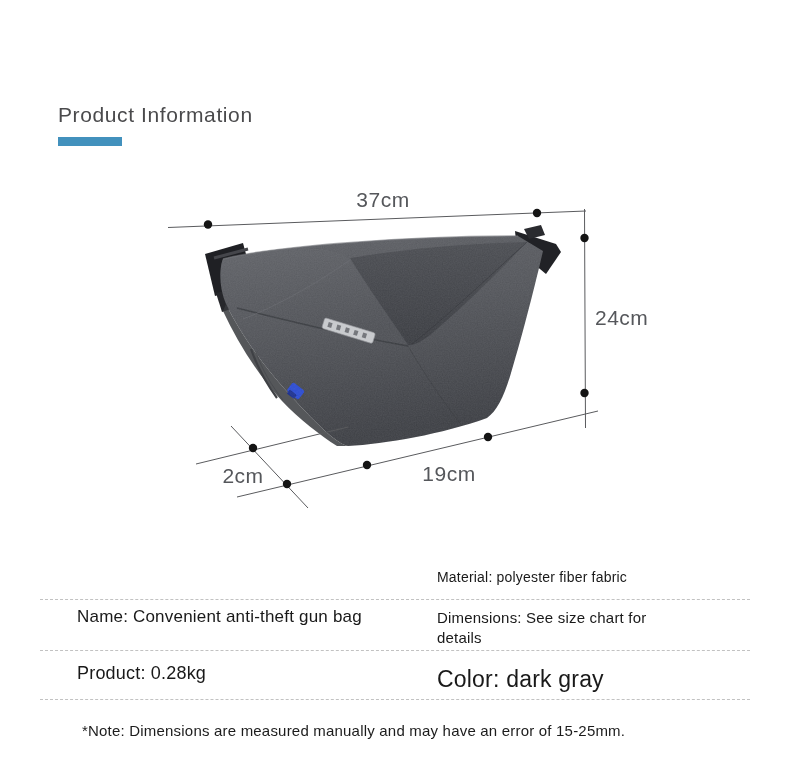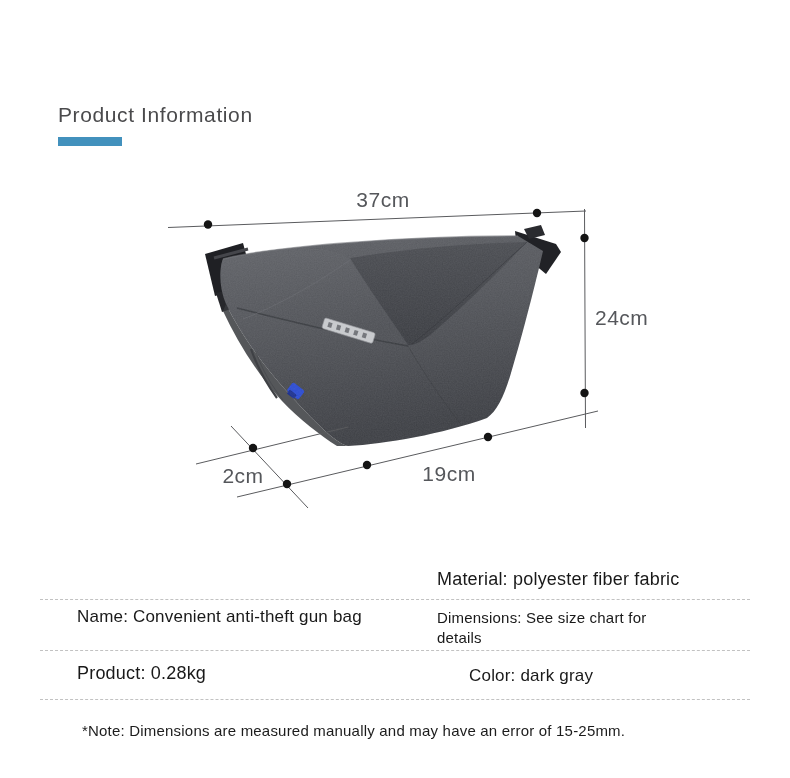--- a/index.html
+++ b/index.html
@@ -13,25 +13,25 @@
   }
   .accent-bar{
     position:absolute;left:58px;top:137px;width:64px;height:9px;background:#4291bd;
   }
   .figure-svg{position:absolute;left:0;top:0;}
   .dim-label{
     font-family:"Liberation Sans","DejaVu Sans",sans-serif;
     fill:#55575b;font-size:21px;letter-spacing:.5px;
   }
   .spec{position:absolute;line-height:1.3;letter-spacing:.2px;color:#191919;}
-  .spec-material{left:437px;top:568px;width:260px;font-size:18px;}
+  .spec-material{left:437px;top:568px;width:260px;font-size:14px;}
   .spec-name{left:77px;top:606px;width:300px;font-size:17px;}
   .spec-dimensions{left:437px;top:608px;width:230px;font-size:15px;}
   .spec-weight{left:77px;top:662px;width:300px;font-size:18px;}
-  .spec-color{left:437px;top:665px;width:260px;font-size:17px;margin-left:32px;}
+  .spec-color{left:437px;top:665px;width:260px;font-size:23px;}
   .divider{
     position:absolute;left:40px;width:710px;height:0;
     border-top:1px dashed #c2c2c2;
   }
   .divider-1{top:599px;}
   .divider-2{top:650px;}
   .divider-3{top:699px;}
   .note{
     position:absolute;left:43px;top:722px;width:720px;font-size:15px;
     color:#1c1c1c;letter-spacing:.2px;margin-left:39px;

